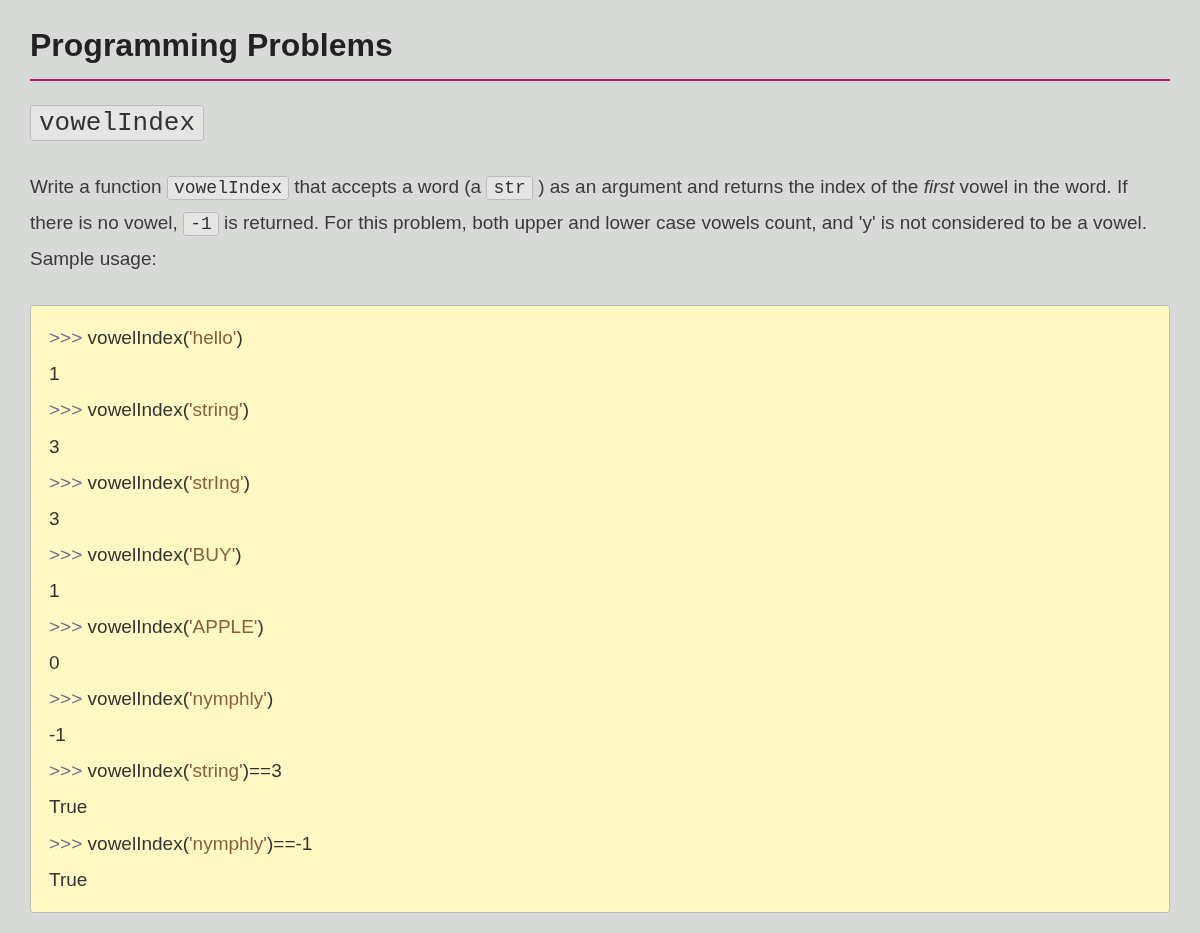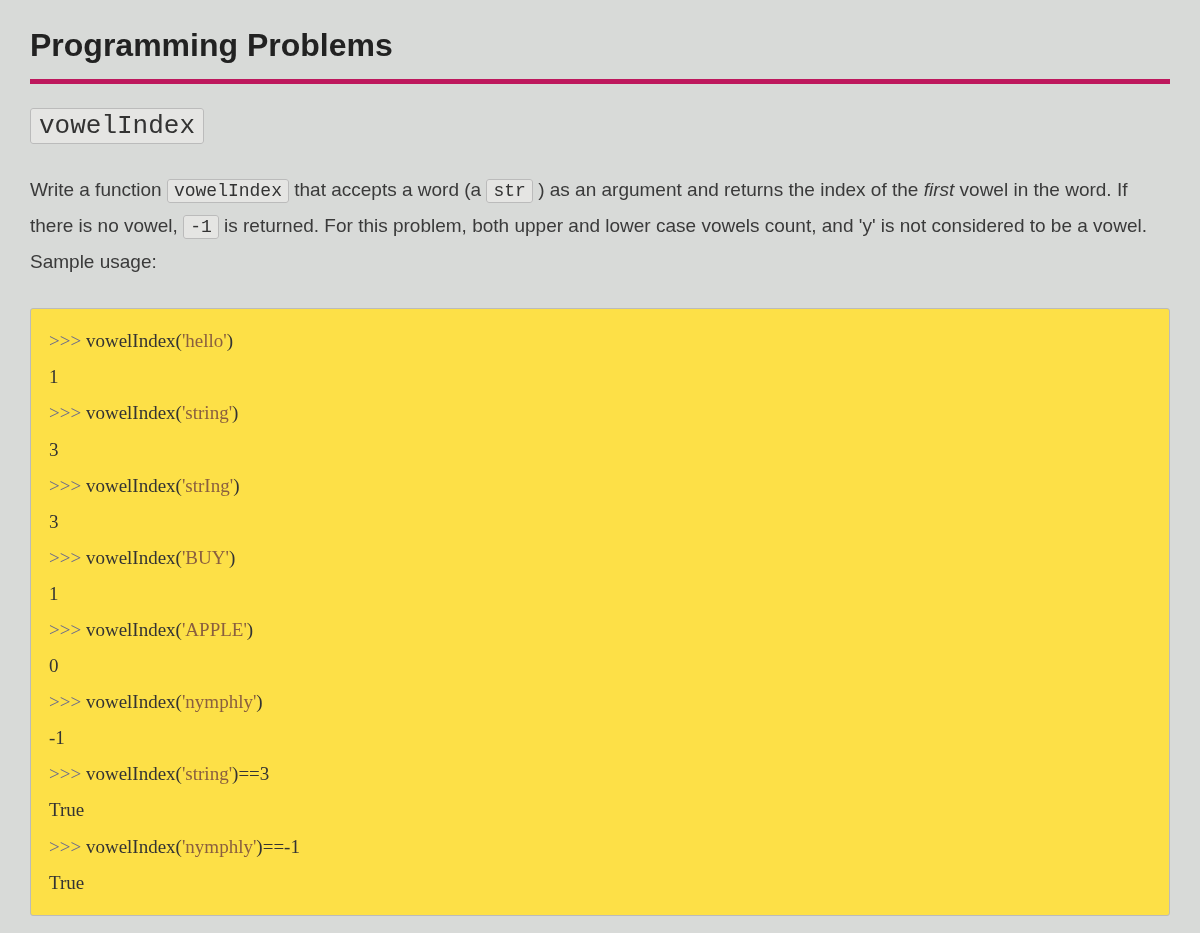--- a/index.html
+++ b/index.html
@@ -16,21 +16,21 @@
       line-height: 1.6;
     }
     .container {
       max-width: 1160px;
     }
     h1 {
       font-size: 32px;
       font-weight: 700;
       color: #222;
       padding-bottom: 8px;
-      border-bottom: 5px solid #be185d;
+      border-bottom: 2px solid #be185d;
       margin-bottom: 18px;
     }
     h2 {
       font-weight: 400;
       font-size: 28px;
       margin-bottom: 24px;
     }
     h2 code {
       font-family: "Consolas", "Menlo", "Courier New", monospace;
       background: #e5e5e3;
@@ -57,23 +57,23 @@
     }
     .description em {
       font-style: italic;
     }
     .description strong {
       font-weight: 400;
     }
     .code-block {
       border: 1px solid #bbb;
       border-radius: 3px;
-      background: #fde047;
+      background: #fef9c3;
       padding: 14px 18px;
-      font-family: Liberation Serif, serif;
+      font-family: Liberation Sans, sans-serif;
       font-size: 19px;
       line-height: 1.9;
       color: #333;
       white-space: pre;
       overflow-x: auto;
     }
     .prompt { color: #6a6a8a; }
     .string { color: #8a5f3f; }
   </style>
 </head>

